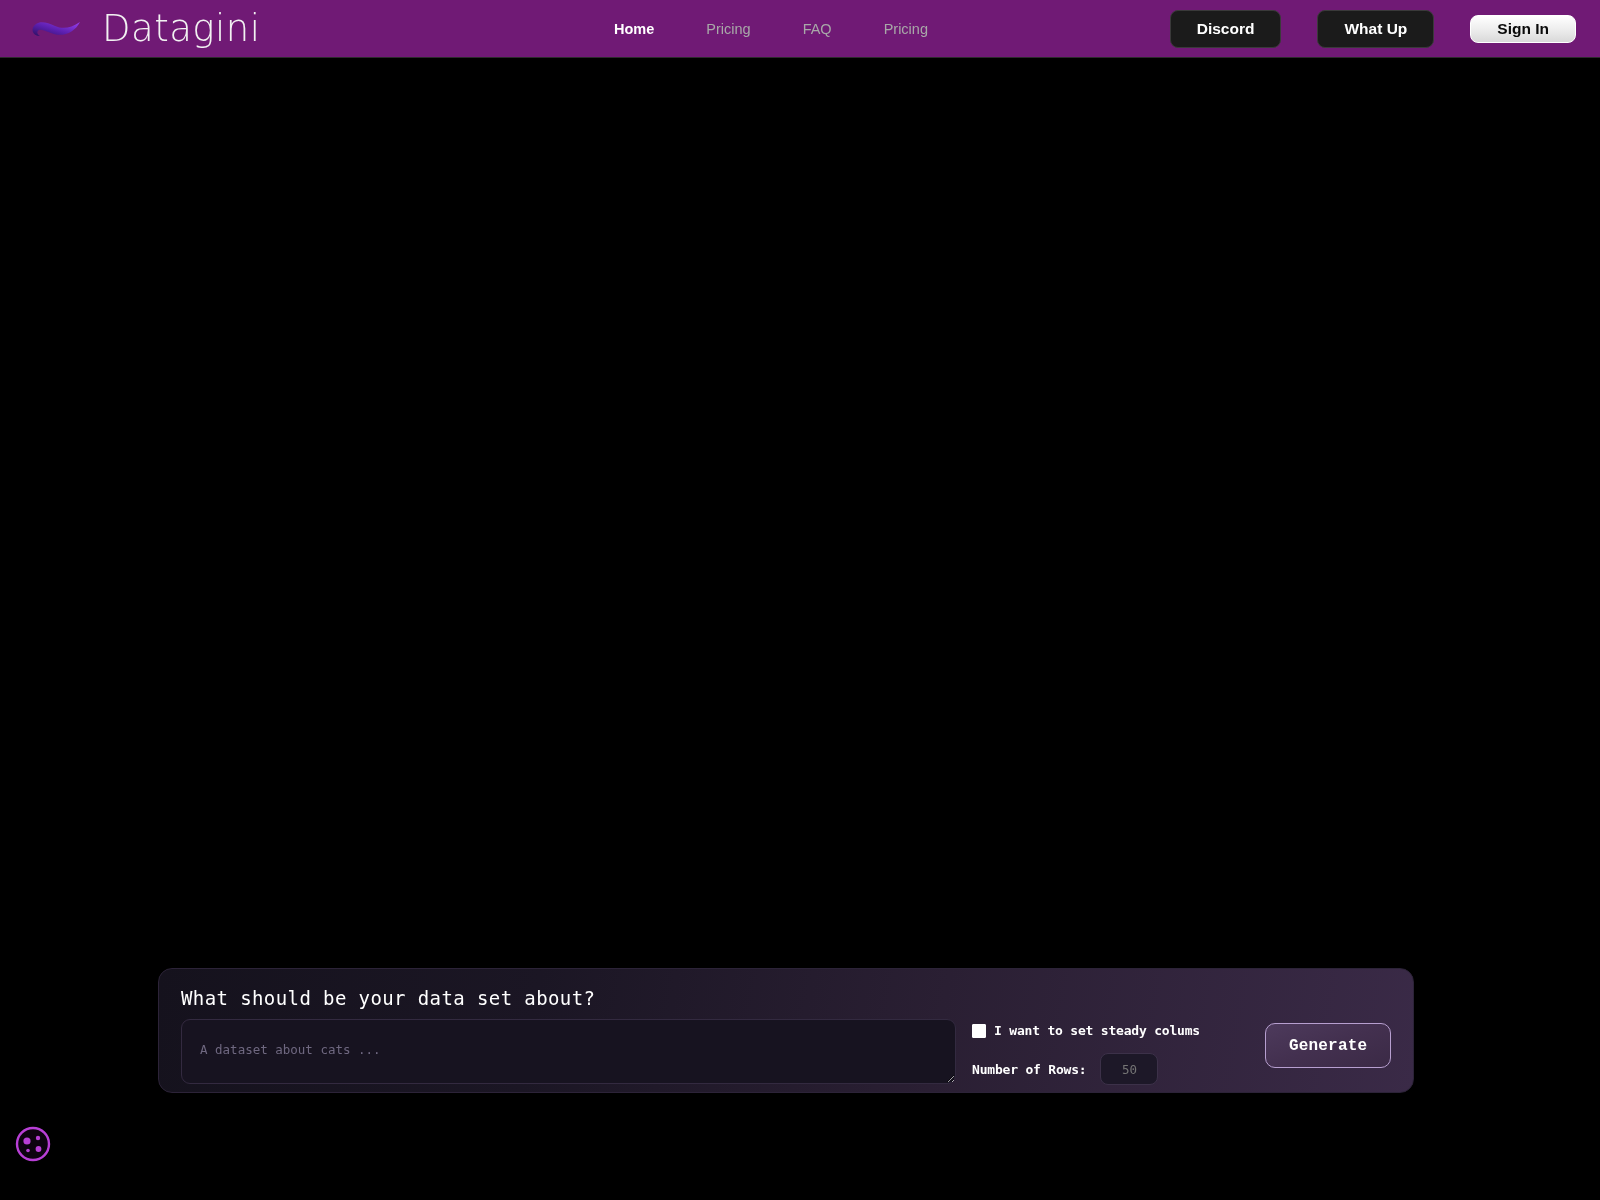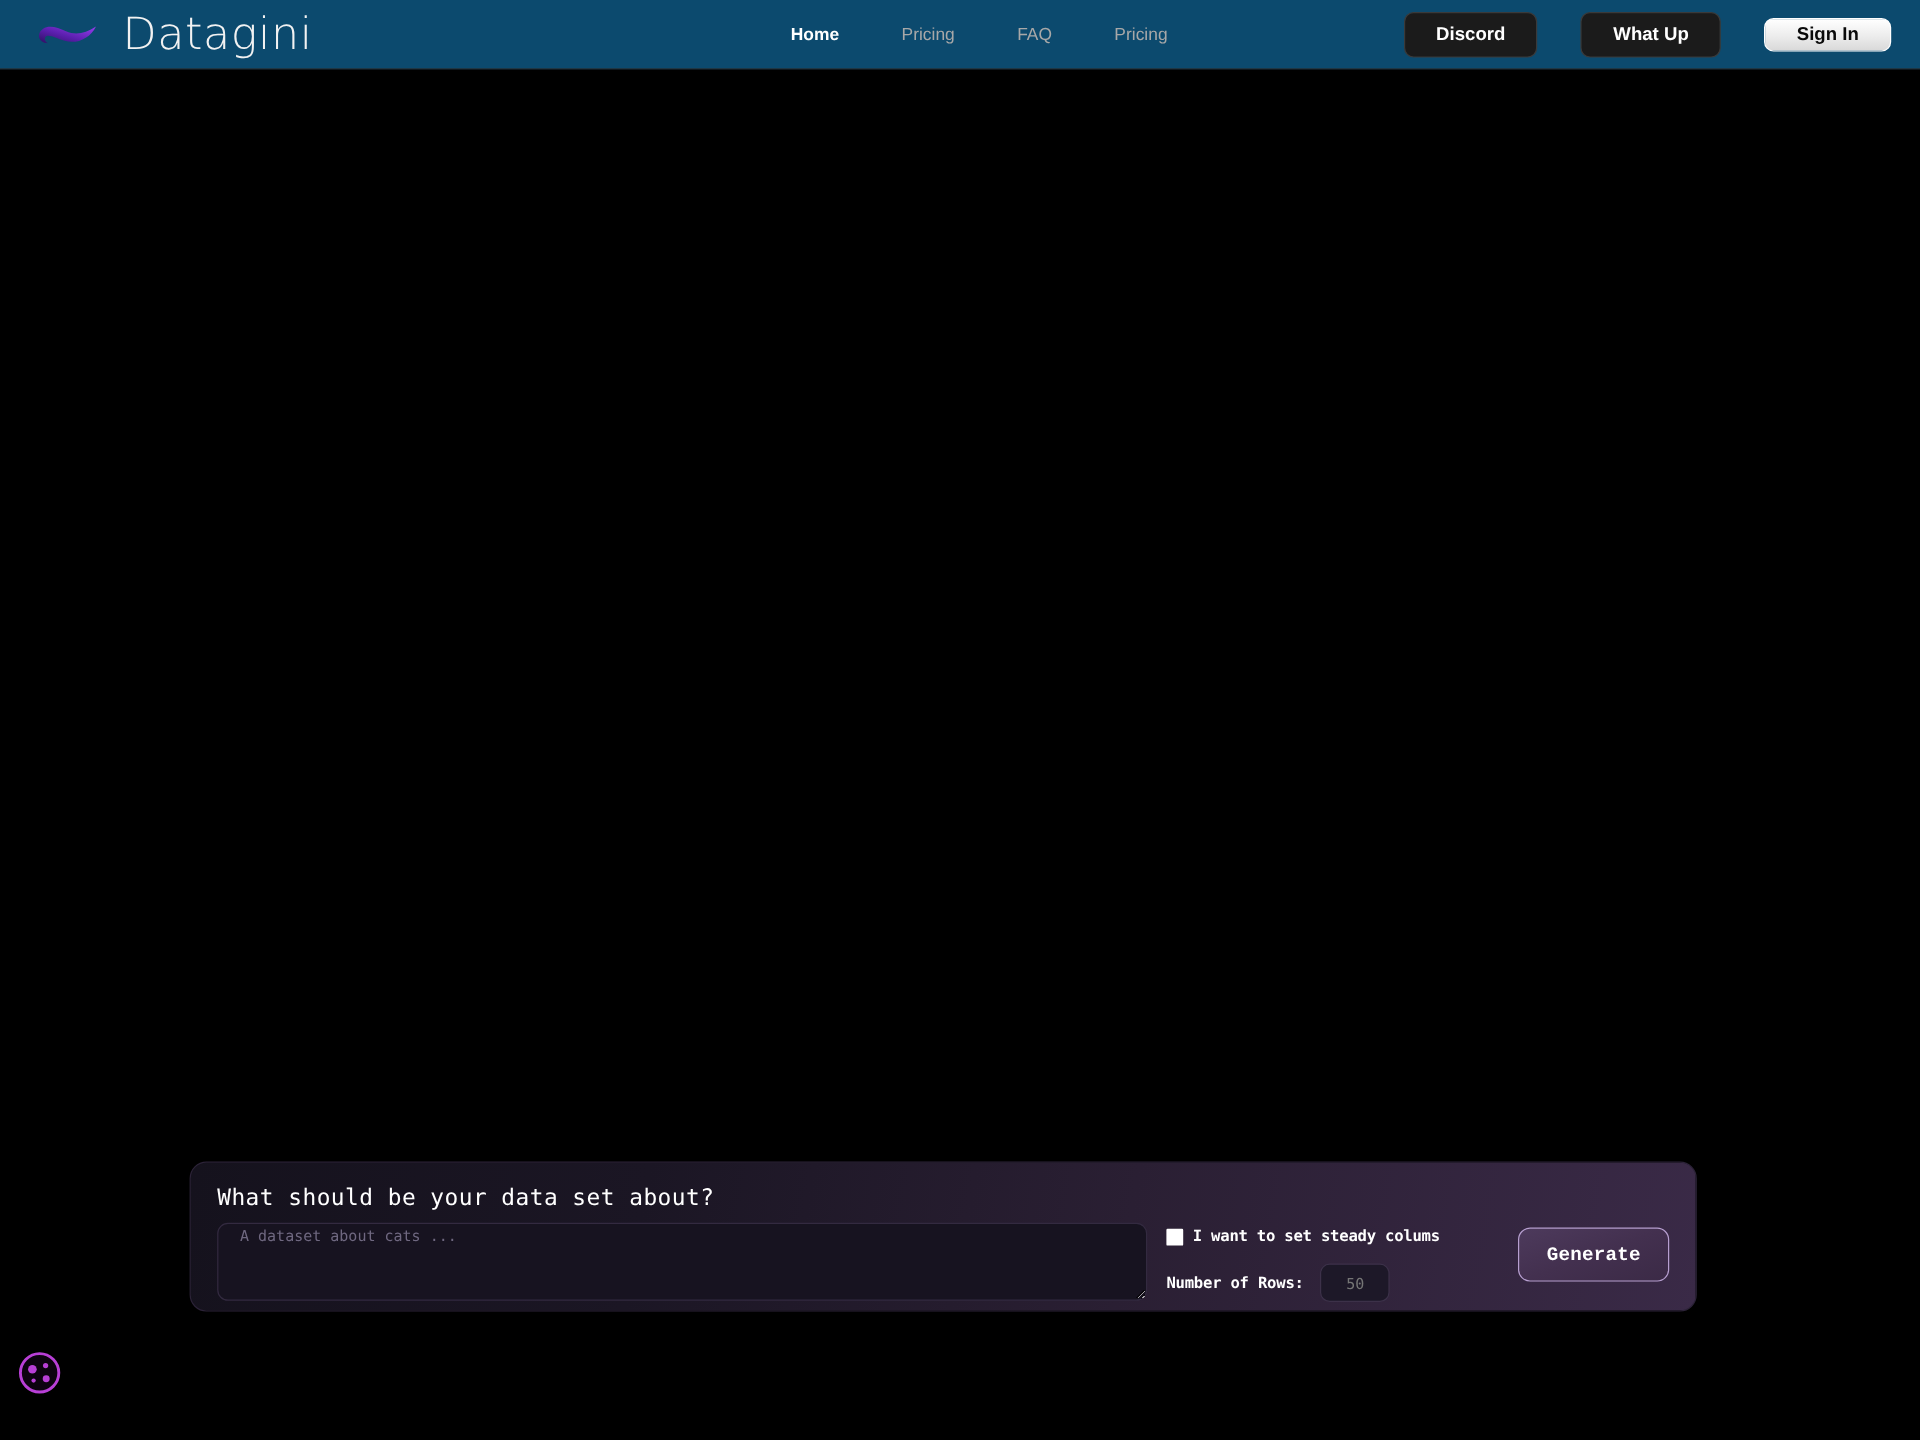--- a/index.html
+++ b/index.html
@@ -11,21 +11,21 @@
     overflow: hidden;
     font-family: "Liberation Sans", sans-serif;
   }
 
   
   .header {
     position: absolute;
     top: 0; left: 0;
     width: 1600px;
     height: 58px;
-    background: #0c4a6e;
+    background: #701a75;
     border-bottom: 1px solid #2b2b2b;
     display: flex;
     align-items: center;
   }
 
   .brand {
     position: absolute;
     left: 26px;
     display: flex;
     align-items: center;
@@ -50,21 +50,21 @@
   .nav-link {
     font-size: 14.5px;
     color: #a8a8a8;
     text-decoration: none;
     padding: 6px 0;
     margin-right: 52px;
     cursor: pointer;
     white-space: nowrap;
   }
   .nav-link:last-child { margin-right: 0; }
-  .nav-link.active { color: #ffffff; font-weight: 700; margin-left: 45px; }
+  .nav-link.active { color: #ffffff; font-weight: 700; }
 
   .header-actions {
     position: absolute;
     right: 24px;
     display: flex;
     align-items: center;
     gap: 36px;
   }
   .btn-dark {
     background: #1b1b1b;
@@ -128,21 +128,21 @@
 
   .prompt-textarea {
     width: 800px;
     height: 65px;
     background: #171320;
     border: 1px solid #332a40;
     border-radius: 9px;
     color: #e5e2ea;
     font-family: "DejaVu Sans Mono", monospace;
     font-size: 12.5px;
-    padding: 2px 18px;
+    padding: 22px 18px;
     resize: vertical;
     outline: none;
   }
   .prompt-textarea::placeholder { color: #6f6880; }
 
   .options {
     width: 268px;
     padding-top: 4px;
   }
   .option-row {

